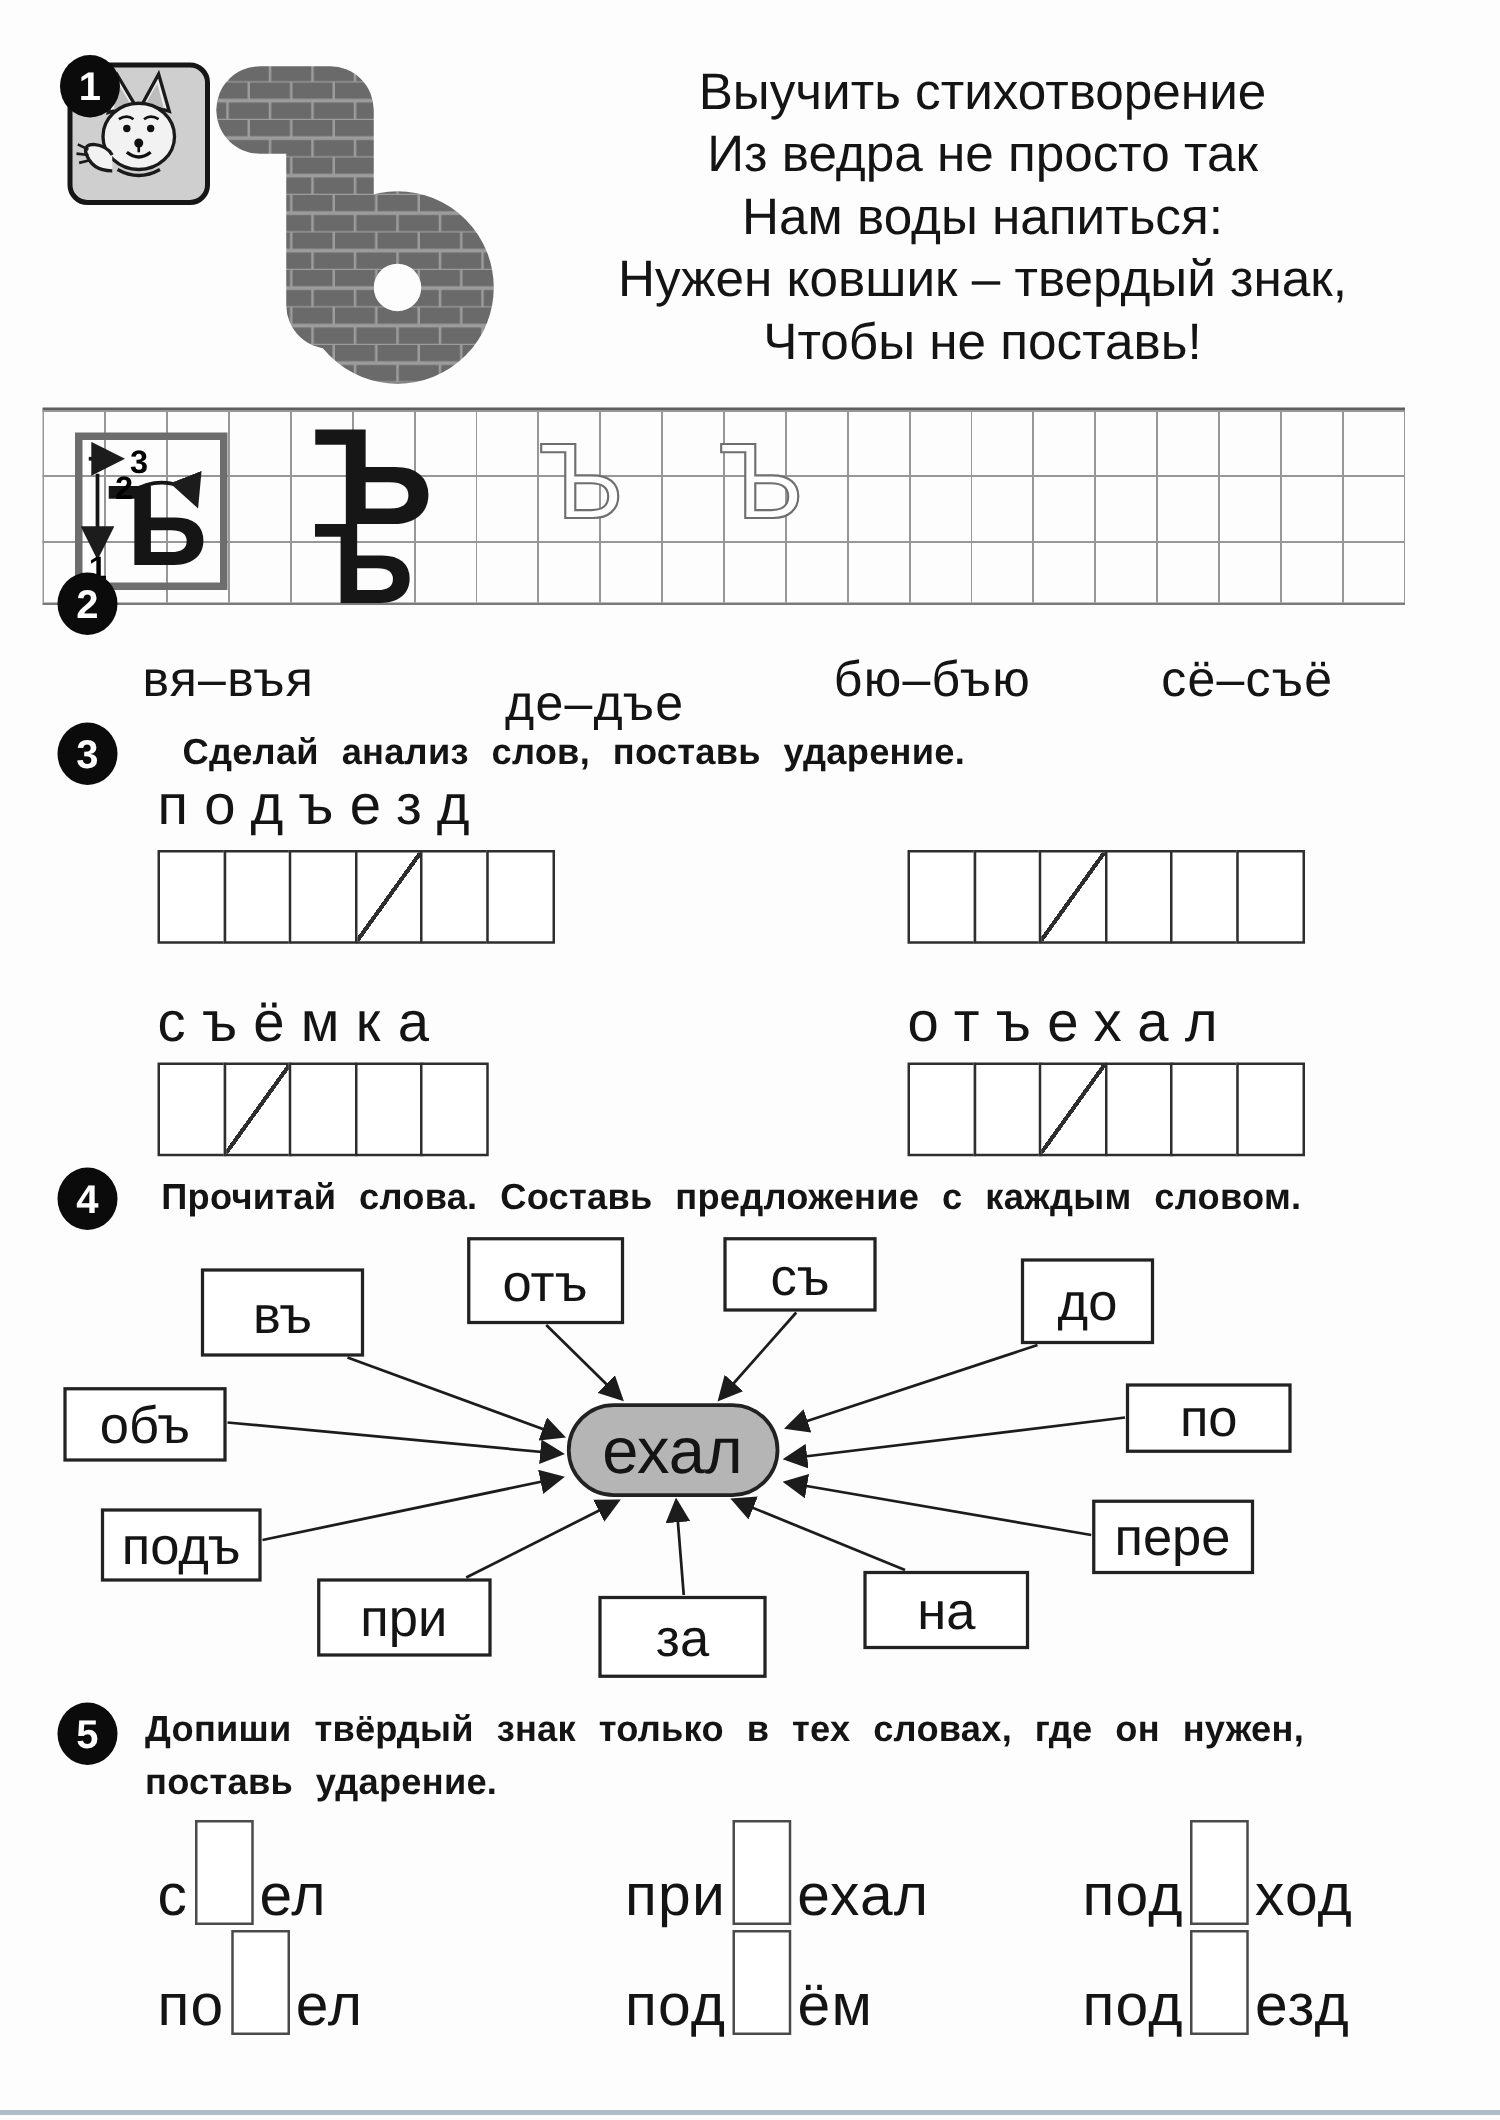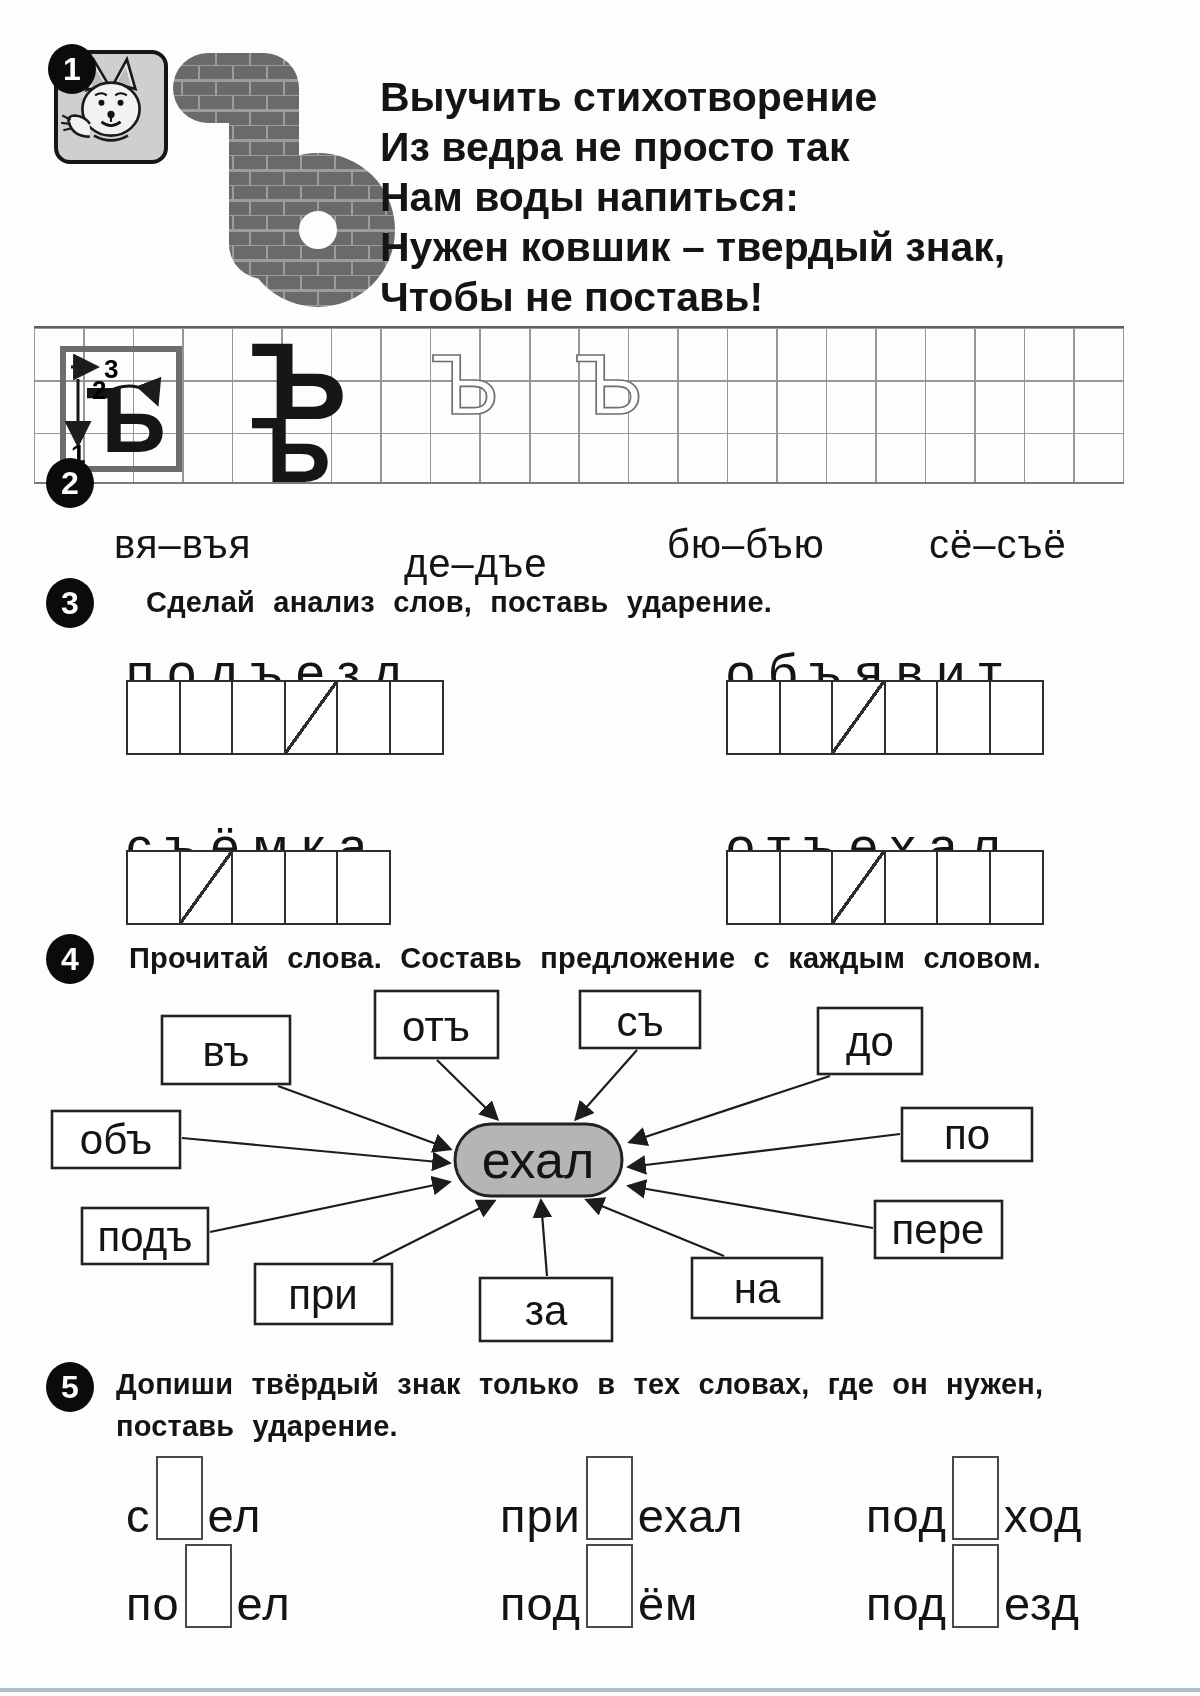--- a/index.html
+++ b/index.html
@@ -9,22 +9,22 @@
   svg { overflow:visible; }
 
   .badge { position:absolute; width:48px; height:50px; border-radius:50%;
            background:#0b0b0b; color:#fff; font-size:32px; font-weight:bold;
            display:flex; align-items:center; justify-content:center; }
 
   
   .icon-box { position:absolute; left:54px; top:50px; width:114px; height:114px;
               background:#cfcfcf; border:4px solid #161616; border-radius:16px; }
   .brick-wrap { position:absolute; left:166px; top:36px; }
-  .poem { position:absolute; left:380px; top:48px; width:812px; text-align:left;
-          font-size:41px; line-height:50px; font-weight:bold; letter-spacing:0px;margin-top:24px; }
+  .poem { position:absolute; left:380px; top:48px; width:812px; text-align:center;
+          font-size:41px; line-height:50px; font-weight:normal; letter-spacing:0px; }
 
   
   .grid { position:absolute; left:34px; top:326px; width:1090px; height:158px;
           border-top:2px solid #5f5f5f; border-bottom:2px solid #7a7a7a;
           background-image:
             repeating-linear-gradient(to right, #979797 0 1.5px, transparent 1.5px 49.5px),
             repeating-linear-gradient(to bottom, #979797 0 1.5px, transparent 1.5px 52.3px); }
   .guide-box { position:absolute; left:26px; top:18px; width:122px; height:126px;
                border:6px solid #6d6d6d; }
   .glyph { position:absolute; }
@@ -34,21 +34,21 @@
   .g-solid2 { left:216px; top:82px; }
 
   .instr { position:absolute; font-size:29px; font-weight:bold; word-spacing:10px; letter-spacing:0.2px; }
 
   
   .syl-row { position:absolute; left:34px; top:522px; width:1140px; height:60px; }
   .syll { position:absolute; top:0; font-size:40px; letter-spacing:1px; }
   .syll.s0 { left:80px; } .syll.s1 { left:370px;margin-top:19px; } .syll.s2 { left:633px; } .syll.s3 { left:895px; }
 
   
-  .aword { position:absolute; font-size:52px; letter-spacing:13px; white-space:nowrap;margin-top:24px; }
+  .aword { position:absolute; font-size:45px; letter-spacing:13px; white-space:nowrap; }
   .aboxes { position:absolute; display:flex; }
   .abox { width:55px; height:75px; border:2.5px solid #2e2e2e; background:#fff; margin-left:-2.5px; }
   .abox:first-child { margin-left:0; }
   .abox.diag { background-image:linear-gradient(to bottom right,
                transparent 47.5%, #2e2e2e 47.5%, #2e2e2e 51.5%, transparent 51.5%); }
   .w0 { left:126px; top:618px; } .b0 { left:126px; top:680px; }
   .w1 { left:726px; top:618px; } .b1 { left:726px; top:680px; }
   .w2 { left:126px; top:792px; } .b2 { left:126px; top:850px; }
   .w3 { left:726px; top:792px; } .b3 { left:726px; top:850px; }
 
@@ -162,21 +162,20 @@
 
   <div class="aword w0">подъезд</div>
   <div class="aboxes b0">
       <span class="abox"></span>
       <span class="abox"></span>
       <span class="abox"></span>
       <span class="abox diag"></span>
       <span class="abox"></span>
       <span class="abox"></span>
     </div>
-  <div class="aword w1">объявит</div>
   <div class="aboxes b1">
       <span class="abox"></span>
       <span class="abox"></span>
       <span class="abox diag"></span>
       <span class="abox"></span>
       <span class="abox"></span>
       <span class="abox"></span>
     </div>
   <div class="aword w2">съёмка</div>
   <div class="aboxes b2">

